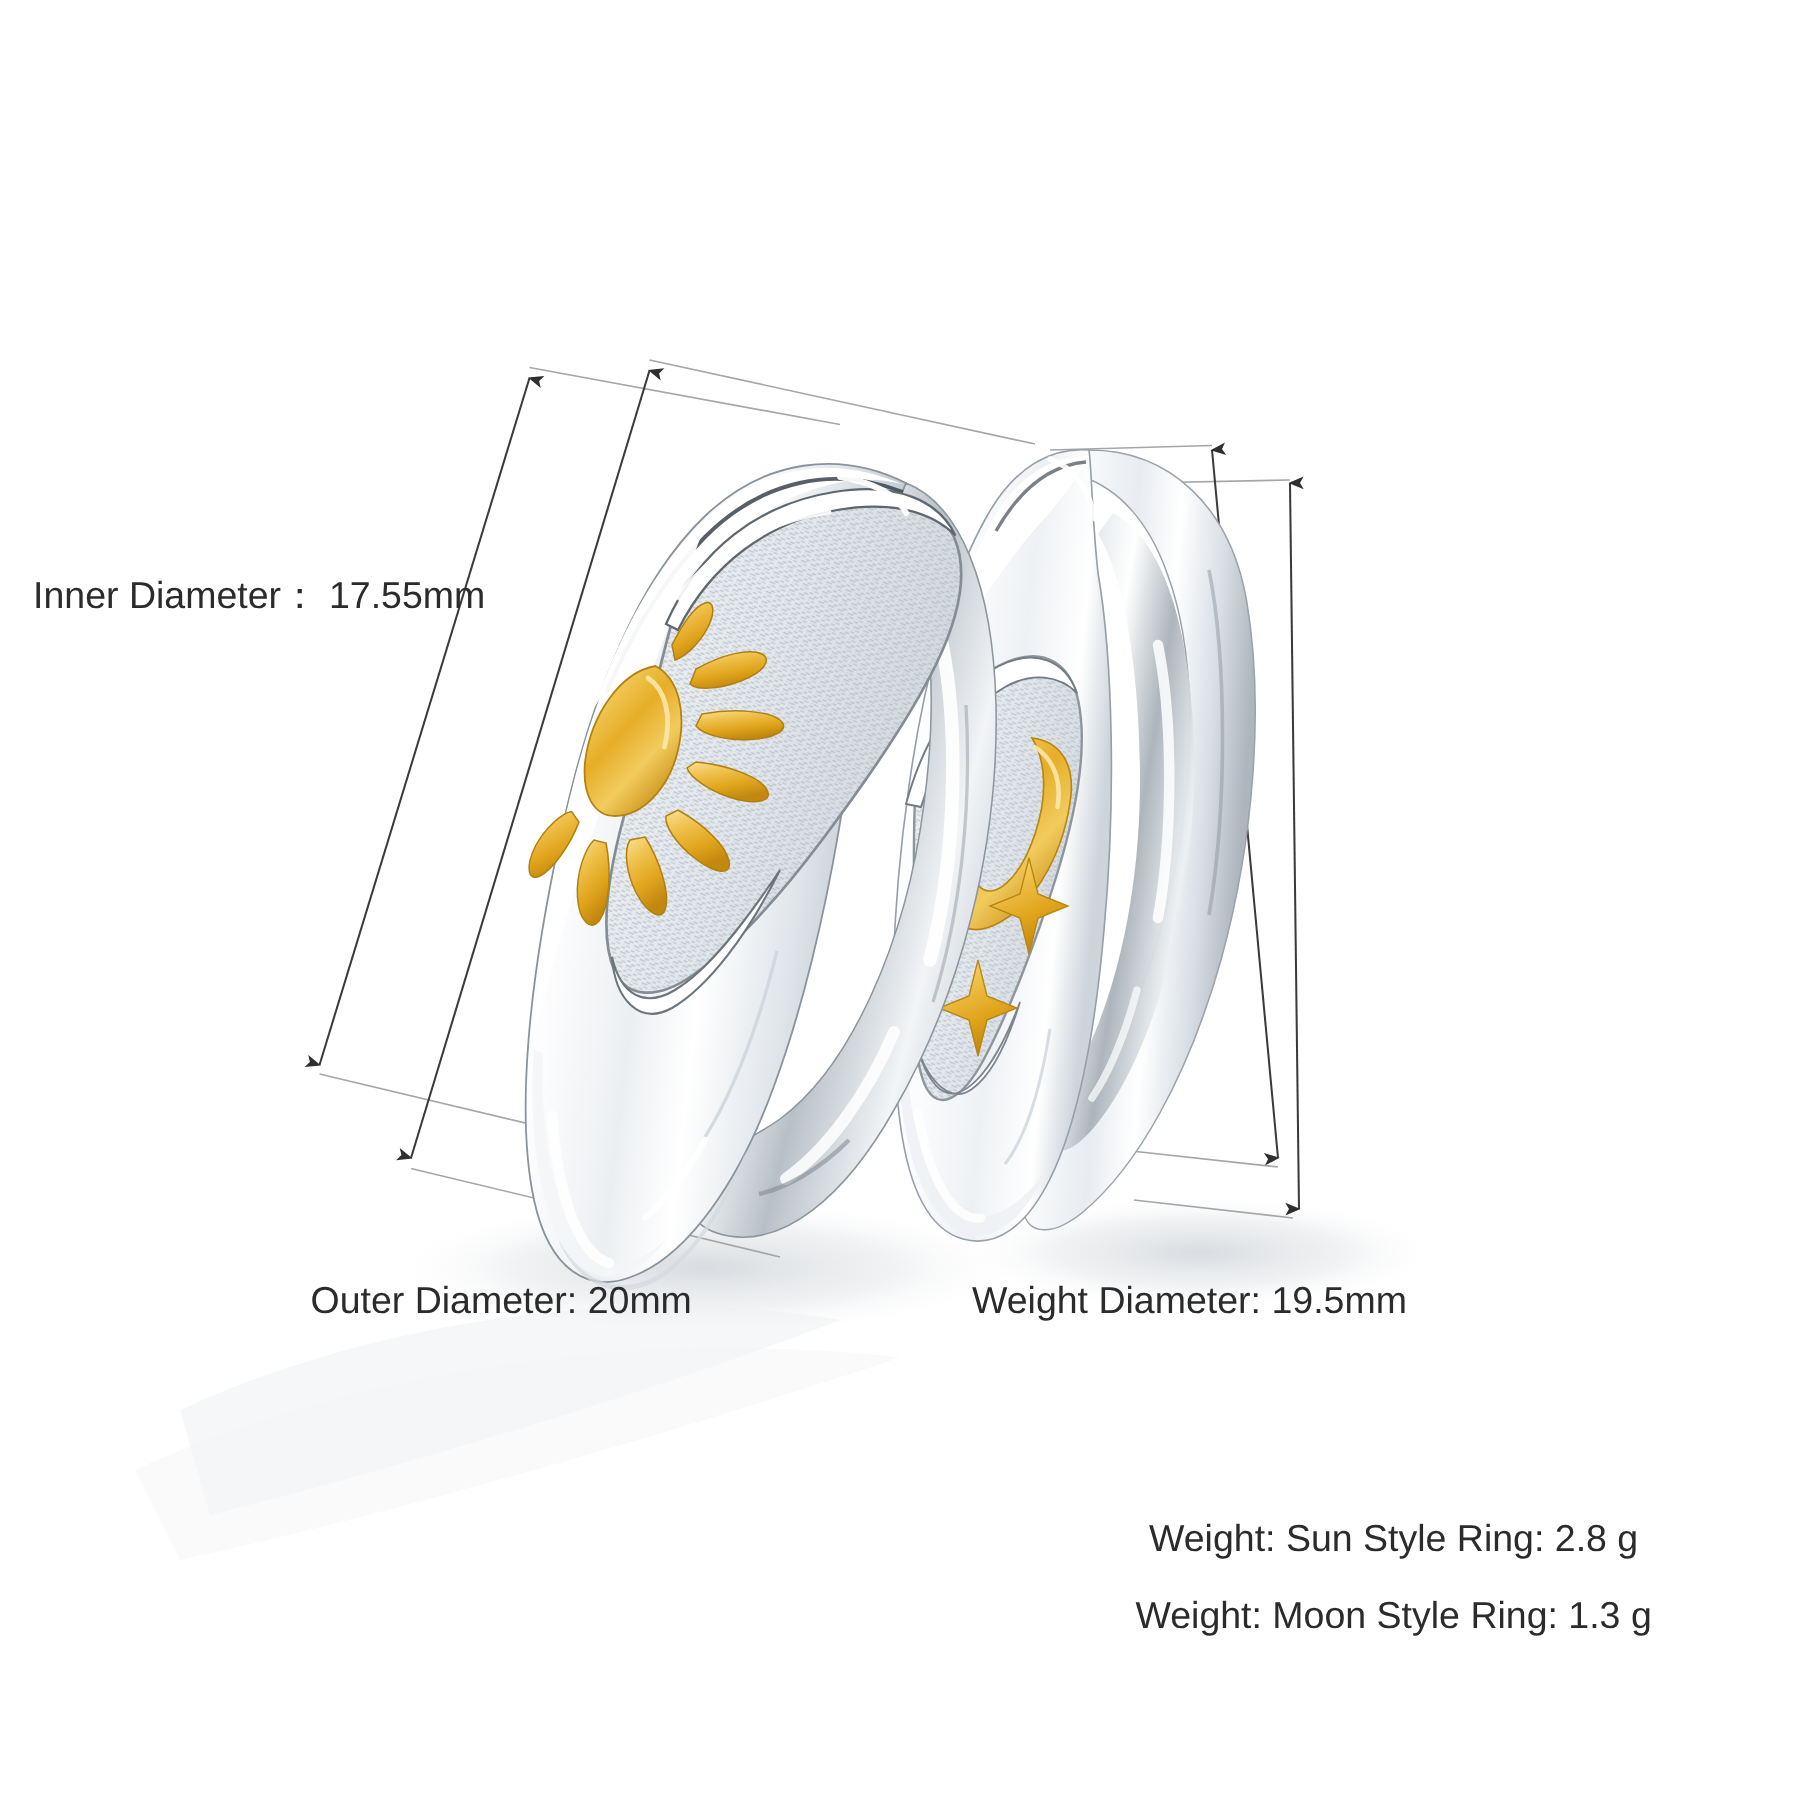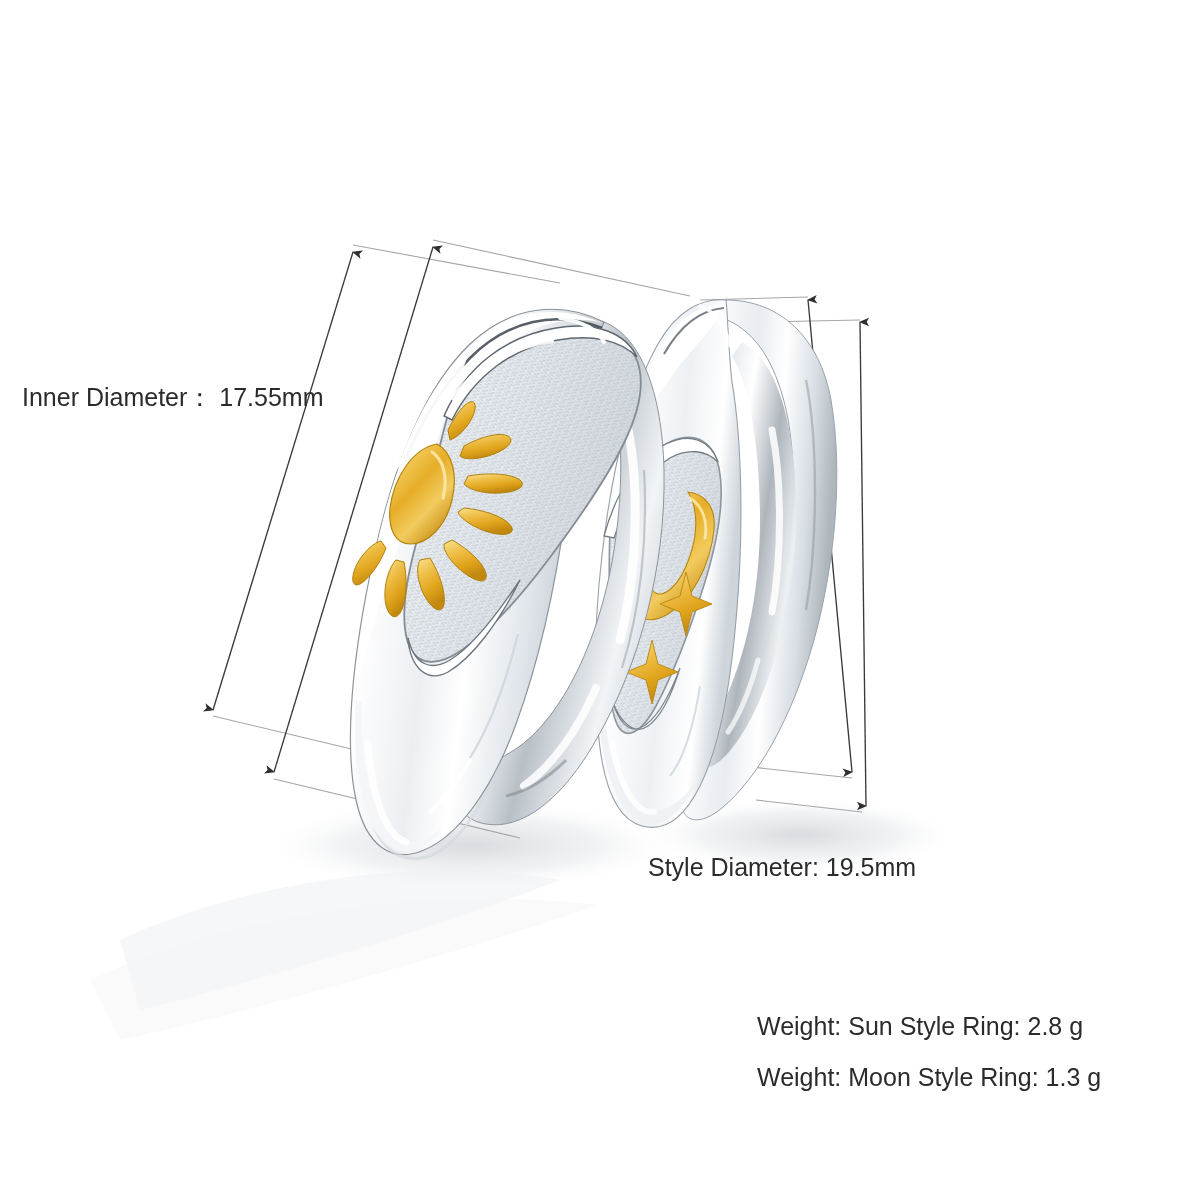--- a/index.html
+++ b/index.html
@@ -34,20 +34,21 @@
     left: 757px;
     top: 1014px;
   }
   #weights .wline {
     color: #2b2b2b;
     font-size: 25px;
     line-height: 1.0;
     white-space: nowrap;
     margin-bottom: 26px;
     font-family: "Liberation Sans", sans-serif;
+    text-align: center;
   }
   #artwork {
     position: absolute;
     left: 0; top: 0;
     width: 1200px;
     height: 1200px;
   }
 </style>
 </head>
 <body>
@@ -372,21 +373,22 @@
     <g fill="none" stroke-linecap="round">
       <path d="M560 318 C584 322 598 330 604 342" stroke="#ffffff" stroke-width="4" opacity="0.95"></path>
       <path d="M700 306 C716 312 726 326 730 346" stroke="#ffffff" stroke-width="3.4" opacity="0.9"></path>
       <path d="M430 812 C444 800 458 782 470 760" stroke="#ffffff" stroke-width="4" opacity="0.8"></path>
     </g>
   </svg>
 
   <div class="label" id="lbl-inner-left">Inner Diameter： 17.55mm</div>
 
 
-
-  <div class="label" id="lbl-outer-right">Style Diameter: 19.5mm</div>
+  <div class="label" id="lbl-outer-left">Outer Diameter: 20mm</div>
+
+  <div class="label" id="lbl-outer-right">Weight Diameter: 19.5mm</div>
 
   <div id="weights">
     <div class="wline">Weight: Sun Style Ring: 2.8 g</div>
     <div class="wline">Weight: Moon Style Ring: 1.3 g</div>
   </div>
 
 </div>
 
 </body></html>

